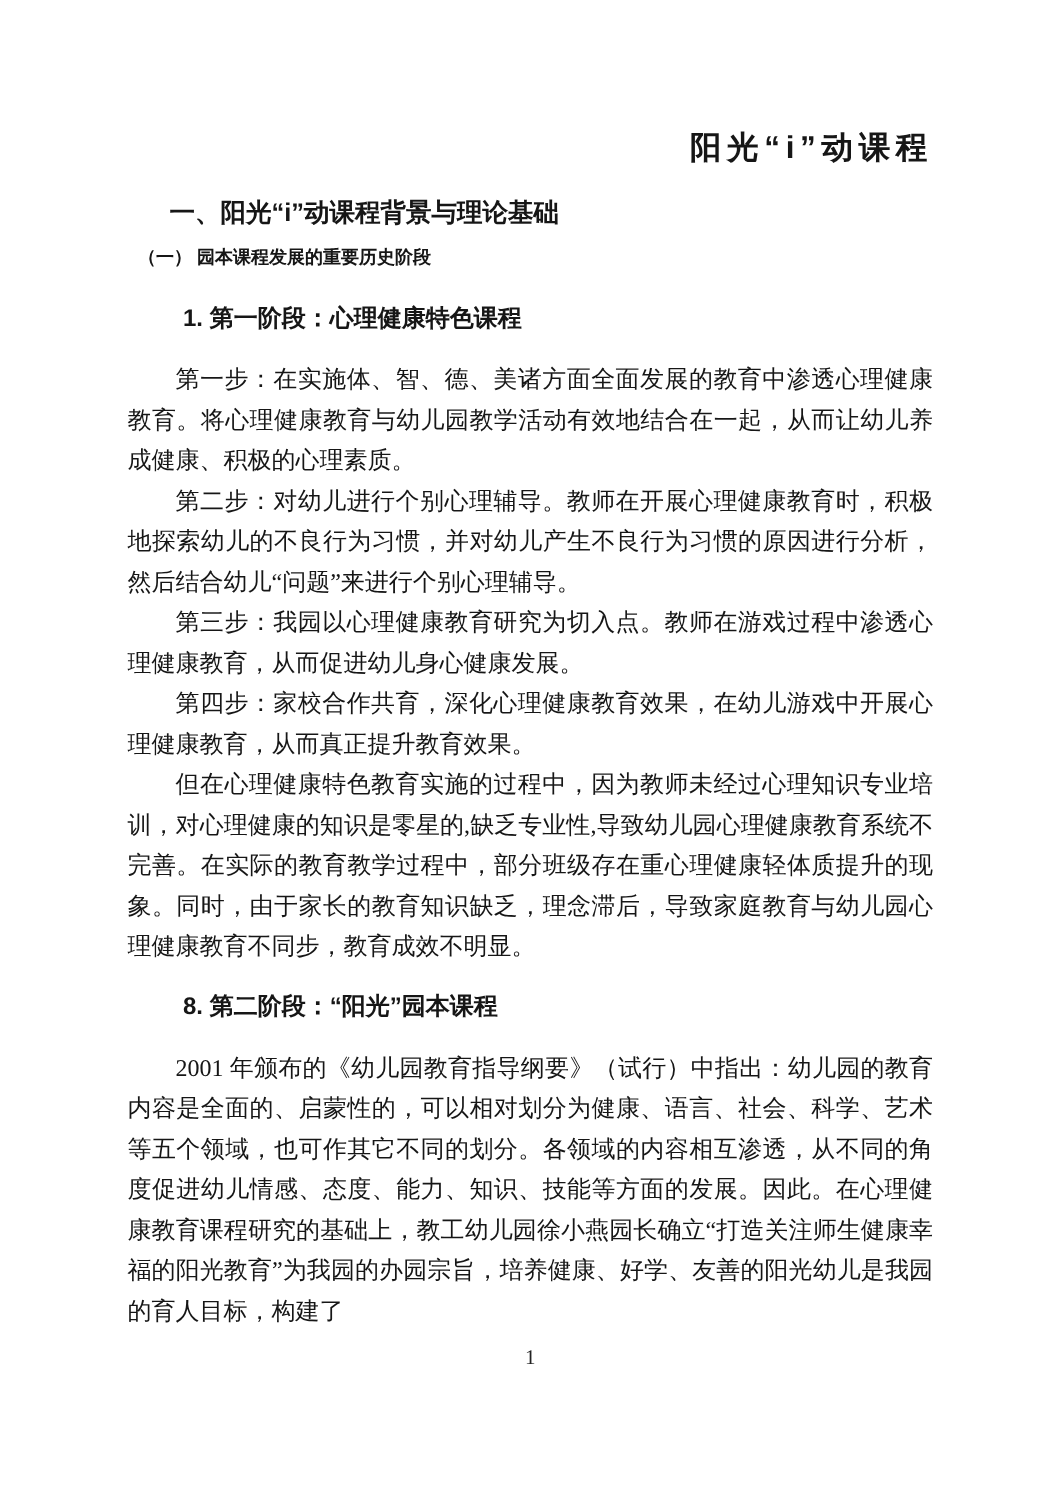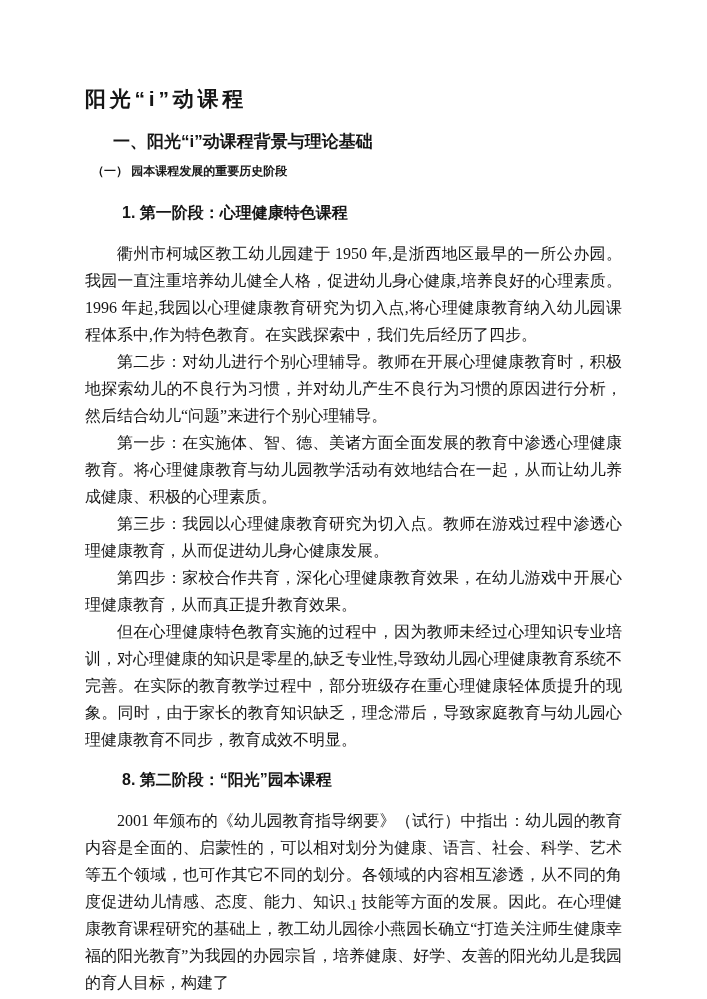--- a/index.html
+++ b/index.html
@@ -17,21 +17,21 @@
     padding: 84px 85px 0 85px;
     color: #161616;
     overflow: hidden;
   }
   .doc-title {
     font-family: "Liberation Sans", "DejaVu Sans", sans-serif;
     font-weight: bold;
     font-size: 21px;
     line-height: 30px;
     letter-spacing: 0.18em;
-    text-align: left;
+    text-align: right;
     margin: 0 0 12px 0;
     white-space: nowrap;
   }
   .h1 {
     font-family: "Liberation Sans", "DejaVu Sans", sans-serif;
     font-weight: bold;
     font-size: 17px;
     line-height: 31px;
     padding-left: 28px;
     margin: 0;
@@ -77,25 +77,24 @@
 <div class="page">
 
   <div class="doc-title">阳光“i”动课程</div>
 
   <div class="h1">一、阳光“i”动课程背景与理论基础</div>
 
   <div class="h2">（一） 园本课程发展的重要历史阶段</div>
 
   <div class="h3">1. 第一阶段：心理健康特色课程</div>
 
-  <p class="para">衢州市柯城区教工幼儿园建于 1950 年,是浙西地区最早的一所公办园。我园一直注重培养幼儿健全人格，促进幼儿身心健康,培养良好的心理素质。1996 年起,我园以心理健康教育研究为切入点,将心理健康教育纳入幼儿园课程体系中,作为特色教育。在实践探索中，我们先后经历了四步。</p>
+
+  <p class="para">第一步：在实施体、智、德、美诸方面全面发展的教育中渗透心理健康教育。将心理健康教育与幼儿园教学活动有效地结合在一起，从而让幼儿养成健康、积极的心理素质。</p>
 
   <p class="para">第二步：对幼儿进行个别心理辅导。教师在开展心理健康教育时，积极地探索幼儿的不良行为习惯，并对幼儿产生不良行为习惯的原因进行分析，然后结合幼儿“问题”来进行个别心理辅导。</p>
-
-  <p class="para">第一步：在实施体、智、德、美诸方面全面发展的教育中渗透心理健康教育。将心理健康教育与幼儿园教学活动有效地结合在一起，从而让幼儿养成健康、积极的心理素质。</p>
 
   <p class="para">第三步：我园以心理健康教育研究为切入点。教师在游戏过程中渗透心理健康教育，从而促进幼儿身心健康发展。</p>
 
   <p class="para">第四步：家校合作共育，深化心理健康教育效果，在幼儿游戏中开展心理健康教育，从而真正提升教育效果。</p>
 
   <p class="para">但在心理健康特色教育实施的过程中，因为教师未经过心理知识专业培训，对心理健康的知识是零星的,缺乏专业性,导致幼儿园心理健康教育系统不完善。在实际的教育教学过程中，部分班级存在重心理健康轻体质提升的现象。同时，由于家长的教育知识缺乏，理念滞后，导致家庭教育与幼儿园心理健康教育不同步，教育成效不明显。</p>
 
   <div class="h3">8. 第二阶段：“阳光”园本课程</div>
 
   <p class="para">2001 年颁布的《幼儿园教育指导纲要》（试行）中指出：幼儿园的教育内容是全面的、启蒙性的，可以相对划分为健康、语言、社会、科学、艺术等五个领域，也可作其它不同的划分。各领域的内容相互渗透，从不同的角度促进幼儿情感、态度、能力、知识、技能等方面的发展。因此。在心理健康教育课程研究的基础上，教工幼儿园徐小燕园长确立“打造关注师生健康幸福的阳光教育”为我园的办园宗旨，培养健康、好学、友善的阳光幼儿是我园的育人目标，构建了</p>

